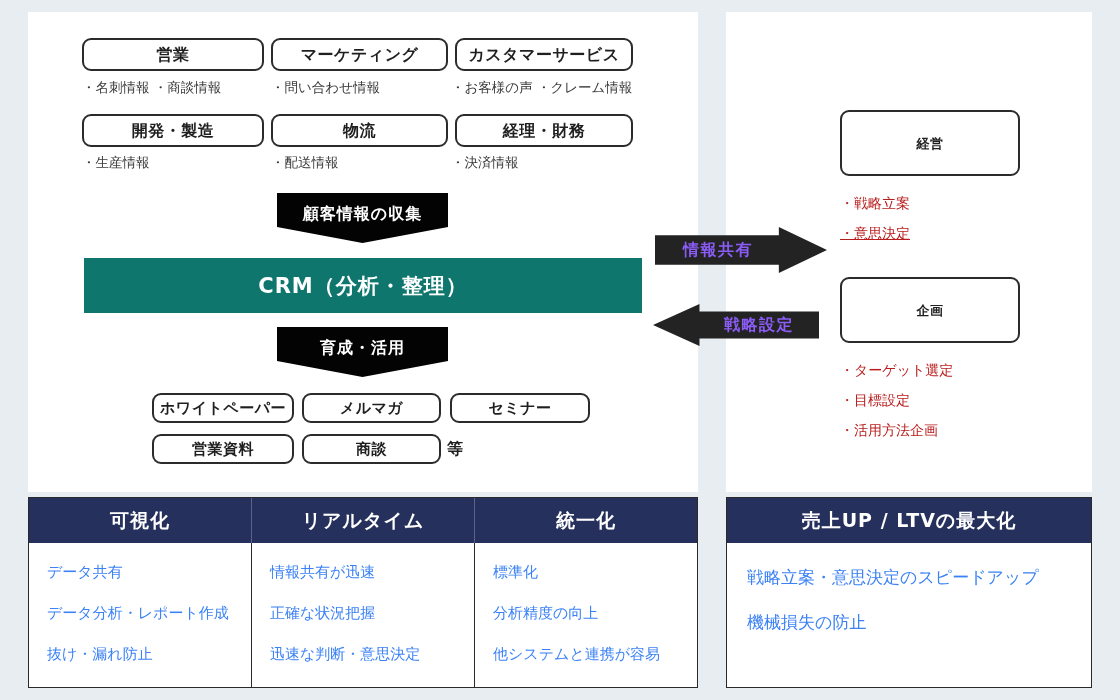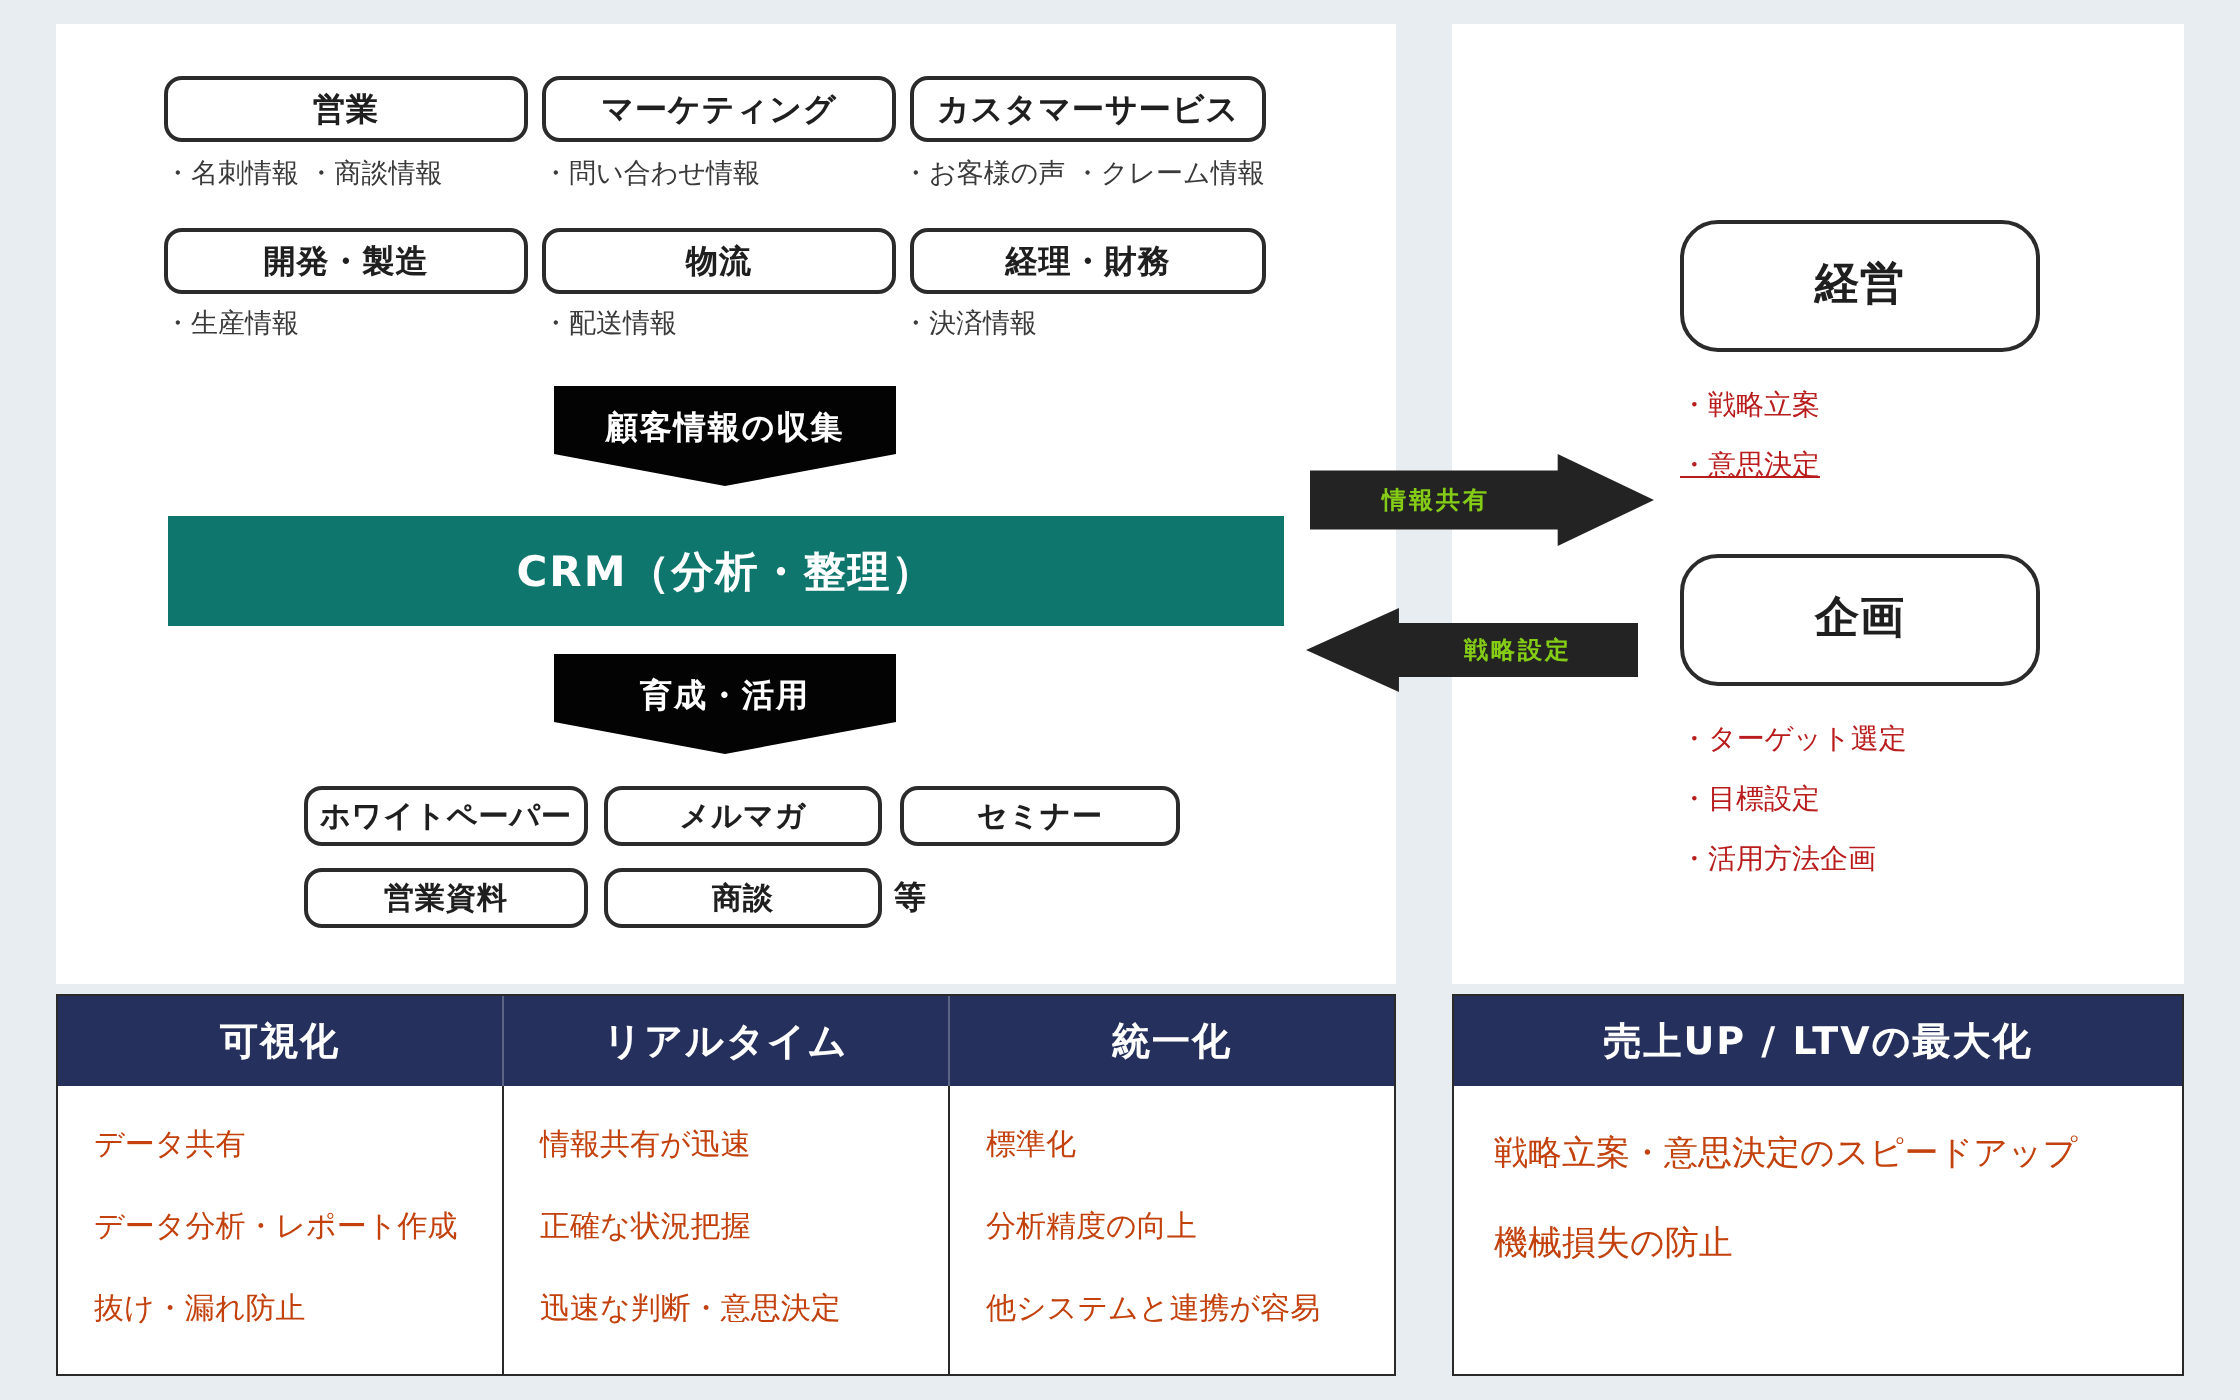--- a/index.html
+++ b/index.html
@@ -66,39 +66,39 @@
   #etc-label {
     position: absolute;
     font-size: 16px; font-weight: bold; color: #1f1f1f;
     line-height: 1;
   }
 
   
   .big-arrow {
     position: absolute;
     background: #232323;
-    color: #84cc16;
-    font-weight: bold;
-    font-size: 12px;
+    color: #8b5cf6;
+    font-weight: bold;
+    font-size: 16px;
     display: flex; align-items: center;
     letter-spacing: 1.5px;
   }
   #arrow-share {
     clip-path: polygon(0 18%, 72% 18%, 72% 0, 100% 50%, 72% 100%, 72% 82%, 0 82%);
     justify-content: center;
     padding-right: 46px;
   }
   #arrow-strategy {
     clip-path: polygon(100% 18%, 28% 18%, 28% 0, 0 50%, 28% 100%, 28% 82%, 100% 82%);
     justify-content: center;
     padding-left: 46px;
   }
 
   
-  .role-box { font-size: 22px; border-radius: 19px; }
+  .role-box { font-size: 13px; }
   .bullet {
     position: absolute;
     font-size: 14px;
     color: #b91c1c;
     white-space: nowrap;
     line-height: 1;
   }
 
   
   .btable {
@@ -123,21 +123,21 @@
   .bt-head:last-child { border-right: none; }
   .bt-body-row { display: flex; flex: 1; }
   .bt-cell {
     flex: 1 1 0;
     border-right: 1px solid #2a2a2a;
     padding: 22px 0 0 18px;
   }
   .bt-cell:last-child { border-right: none; }
   .bt-item {
     font-size: 15px;
-    color: #c2410c;
+    color: #3b82f6;
     line-height: 1;
     margin-bottom: 26px;
     white-space: nowrap;
   }
   #right-table .bt-item { font-size: 17px; margin-bottom: 28px; }
   #right-table .bt-cell { padding: 26px 0 0 20px; }
 </style>
 </head>
 <body>
 

